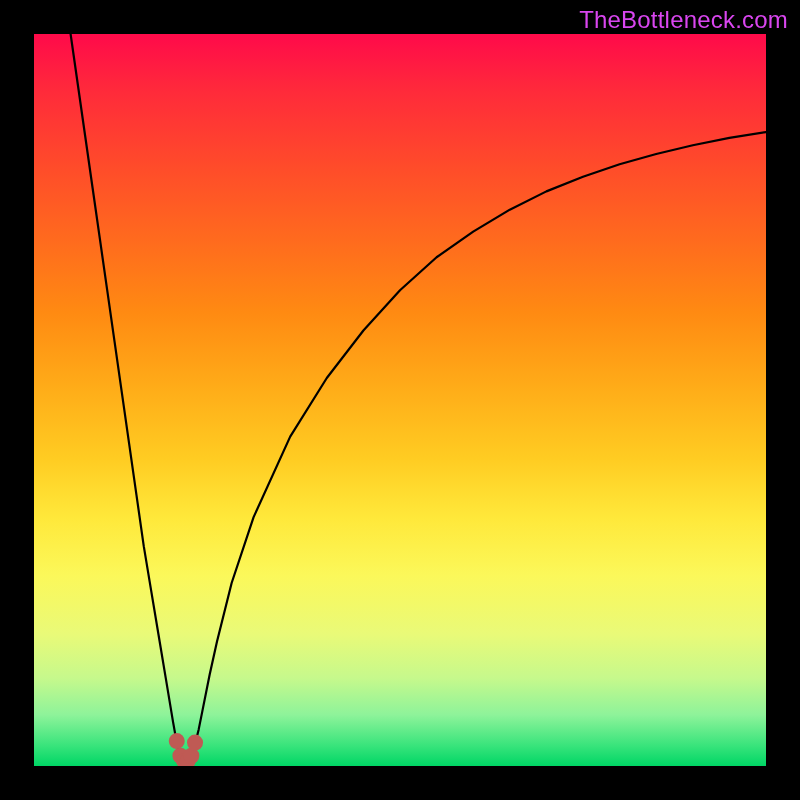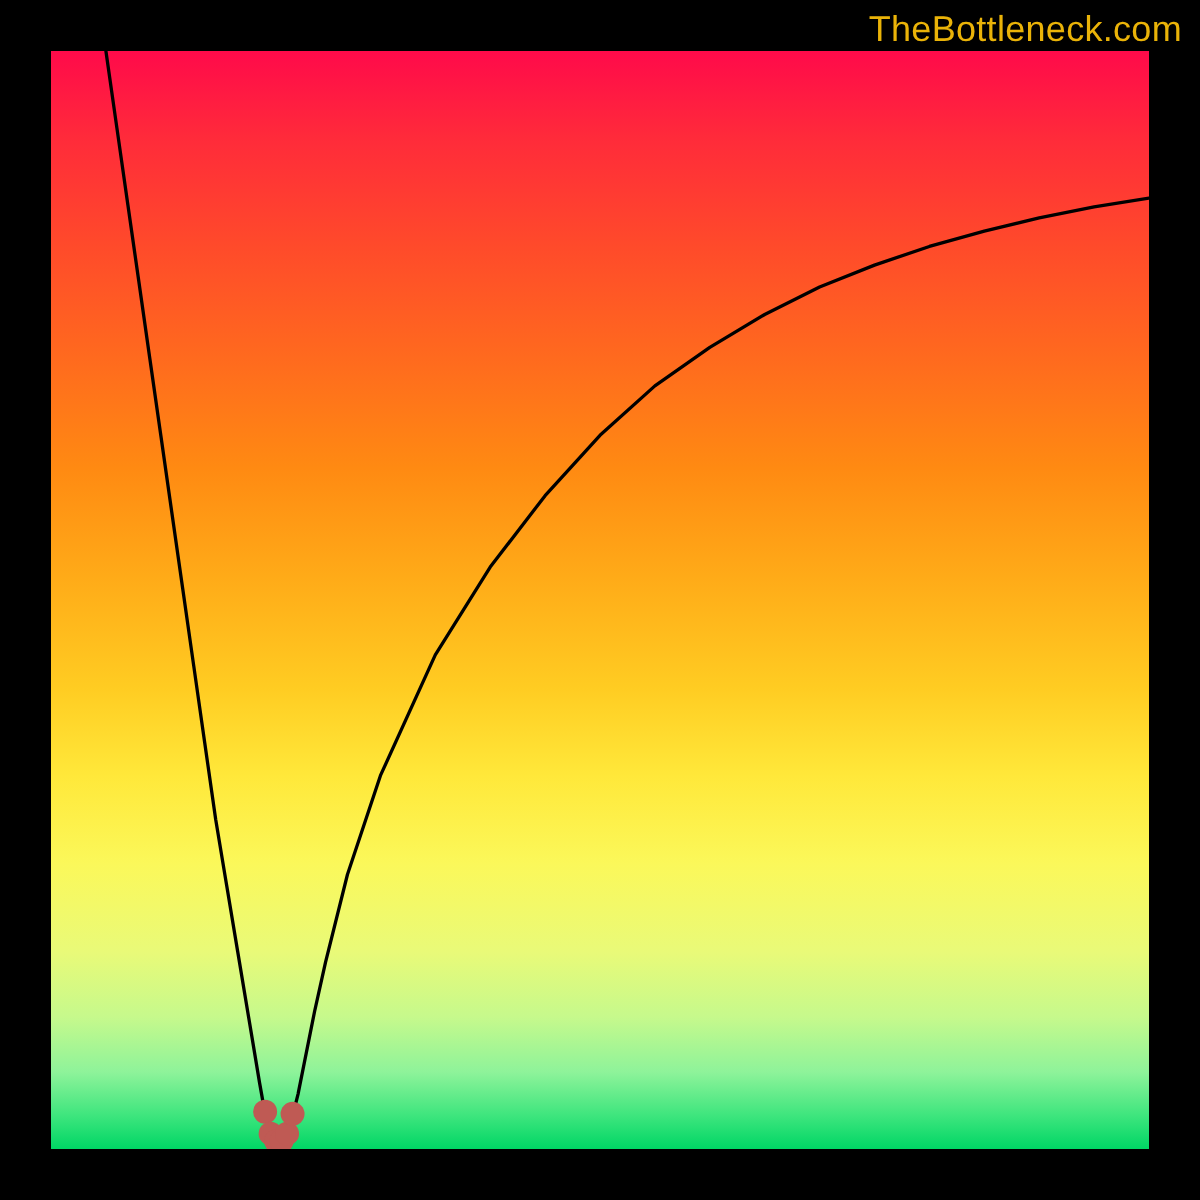--- a/index.html
+++ b/index.html
@@ -14,21 +14,21 @@
   #ffab18 48%,
   #ffcc22 58%,
   #ffe83a 66%,
   #fbf85a 74%,
   #e9fa78 82%,
   #c6f98c 88%,
   #8ef39a 93%,
   #3de57d 97%,
   #00d665 100%)}
 svg.curve{position:absolute;left:34px;top:34px;width:732px;height:732px;pointer-events:none}
-.watermark{position:absolute;top:6px;right:12px;color:#eab308;font-size:24px;font-weight:500;letter-spacing:.2px}
+.watermark{position:absolute;top:6px;right:12px;color:#d946ef;font-size:24px;font-weight:500;letter-spacing:.2px}
 </style>
 </head>
 <body>
 
 <div class="frame">
   <div class="plot"></div>
   <svg class="curve" viewBox="0 0 732 732" preserveAspectRatio="none">
     <path id="curvePath" d="M36.60 0.00 L43.92 51.24 L51.24 102.48 L58.56 153.72 L65.88 204.96 L73.20 256.20 L80.52 307.44 L87.84 358.68 L95.16 409.92 L102.48 461.16 L109.80 512.40 L117.12 556.32 L124.44 600.24 L131.76 644.16 L139.08 688.08 L142.74 708.58 L146.40 721.75 L150.06 727.61 L153.72 727.61 L157.38 721.75 L161.04 710.04 L164.70 695.40 L168.36 677.10 L175.68 640.50 L183.00 607.56 L197.64 549.00 L219.60 483.12 L256.20 402.60 L292.80 344.04 L329.40 296.46 L366.00 256.20 L402.60 223.26 L439.20 197.64 L475.80 175.68 L512.40 157.38 L549.00 142.74 L585.60 130.30 L622.20 120.05 L658.80 111.26 L695.40 103.94 L732.00 98.09 " fill="none" stroke="#000" stroke-width="2.2" stroke-linejoin="round" stroke-linecap="round"></path>
     <g id="markers">
         <circle cx="142.74" cy="707.11" r="8" fill="#bf5a54"></circle>

